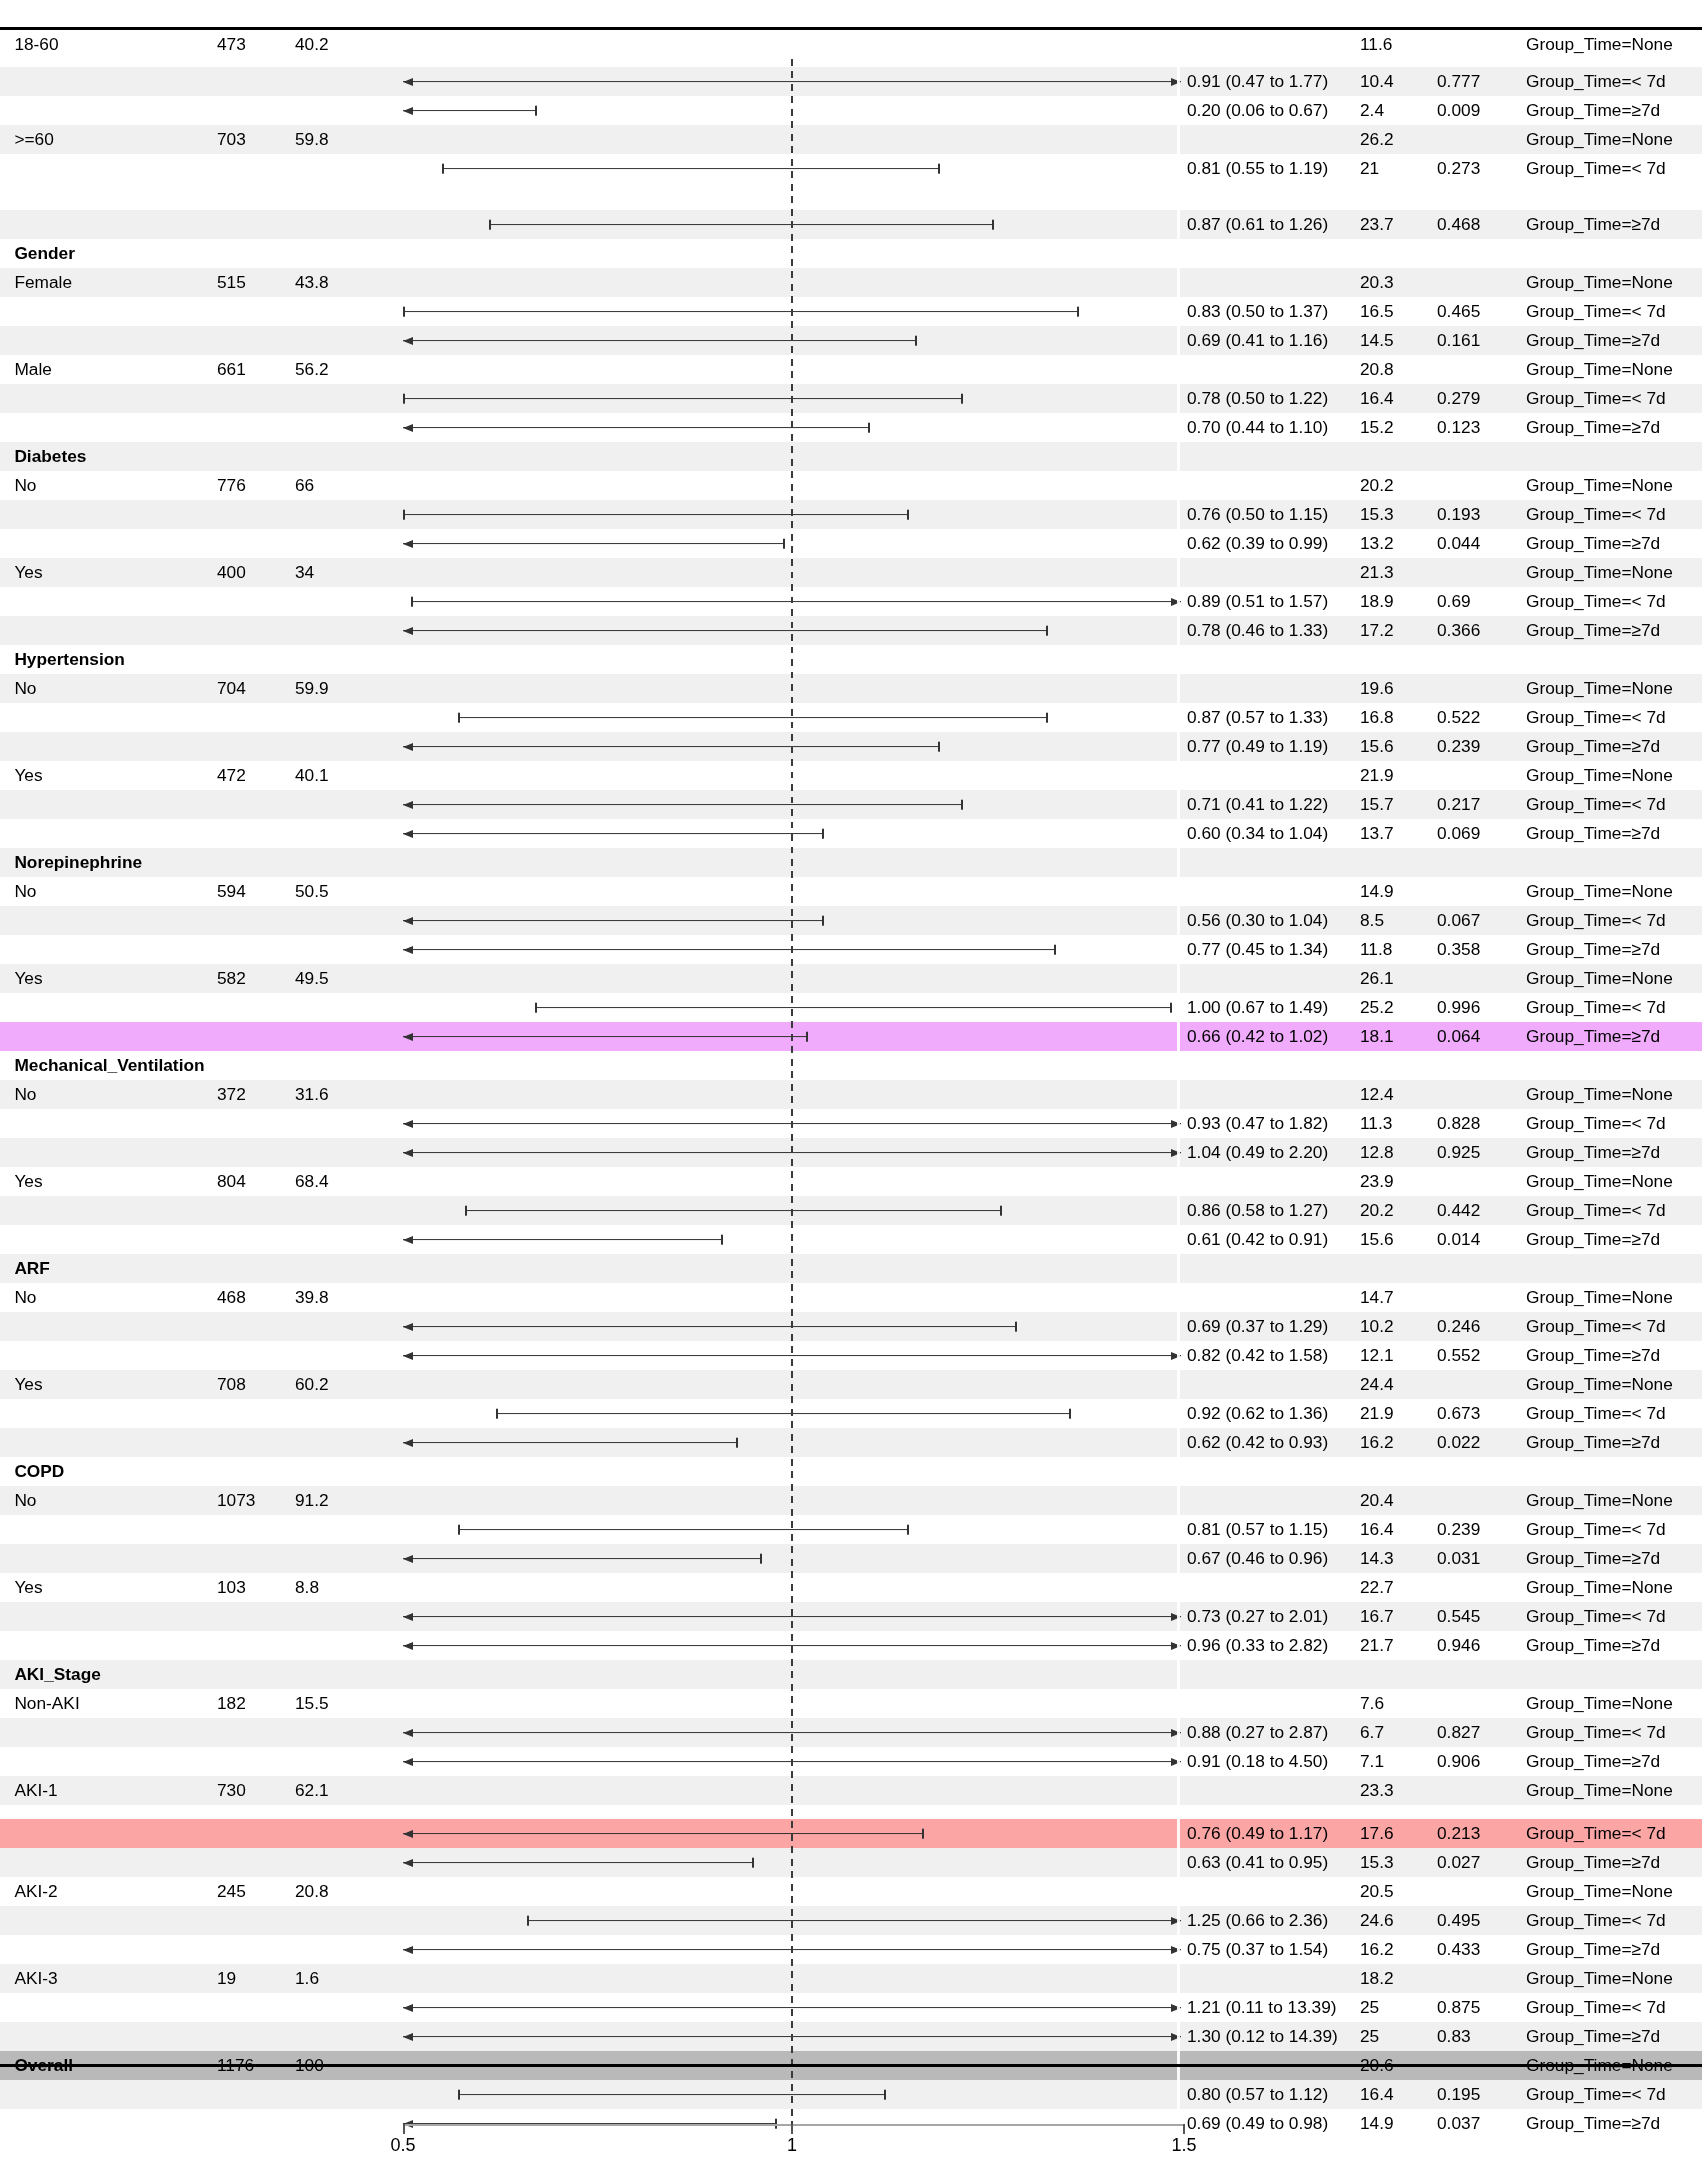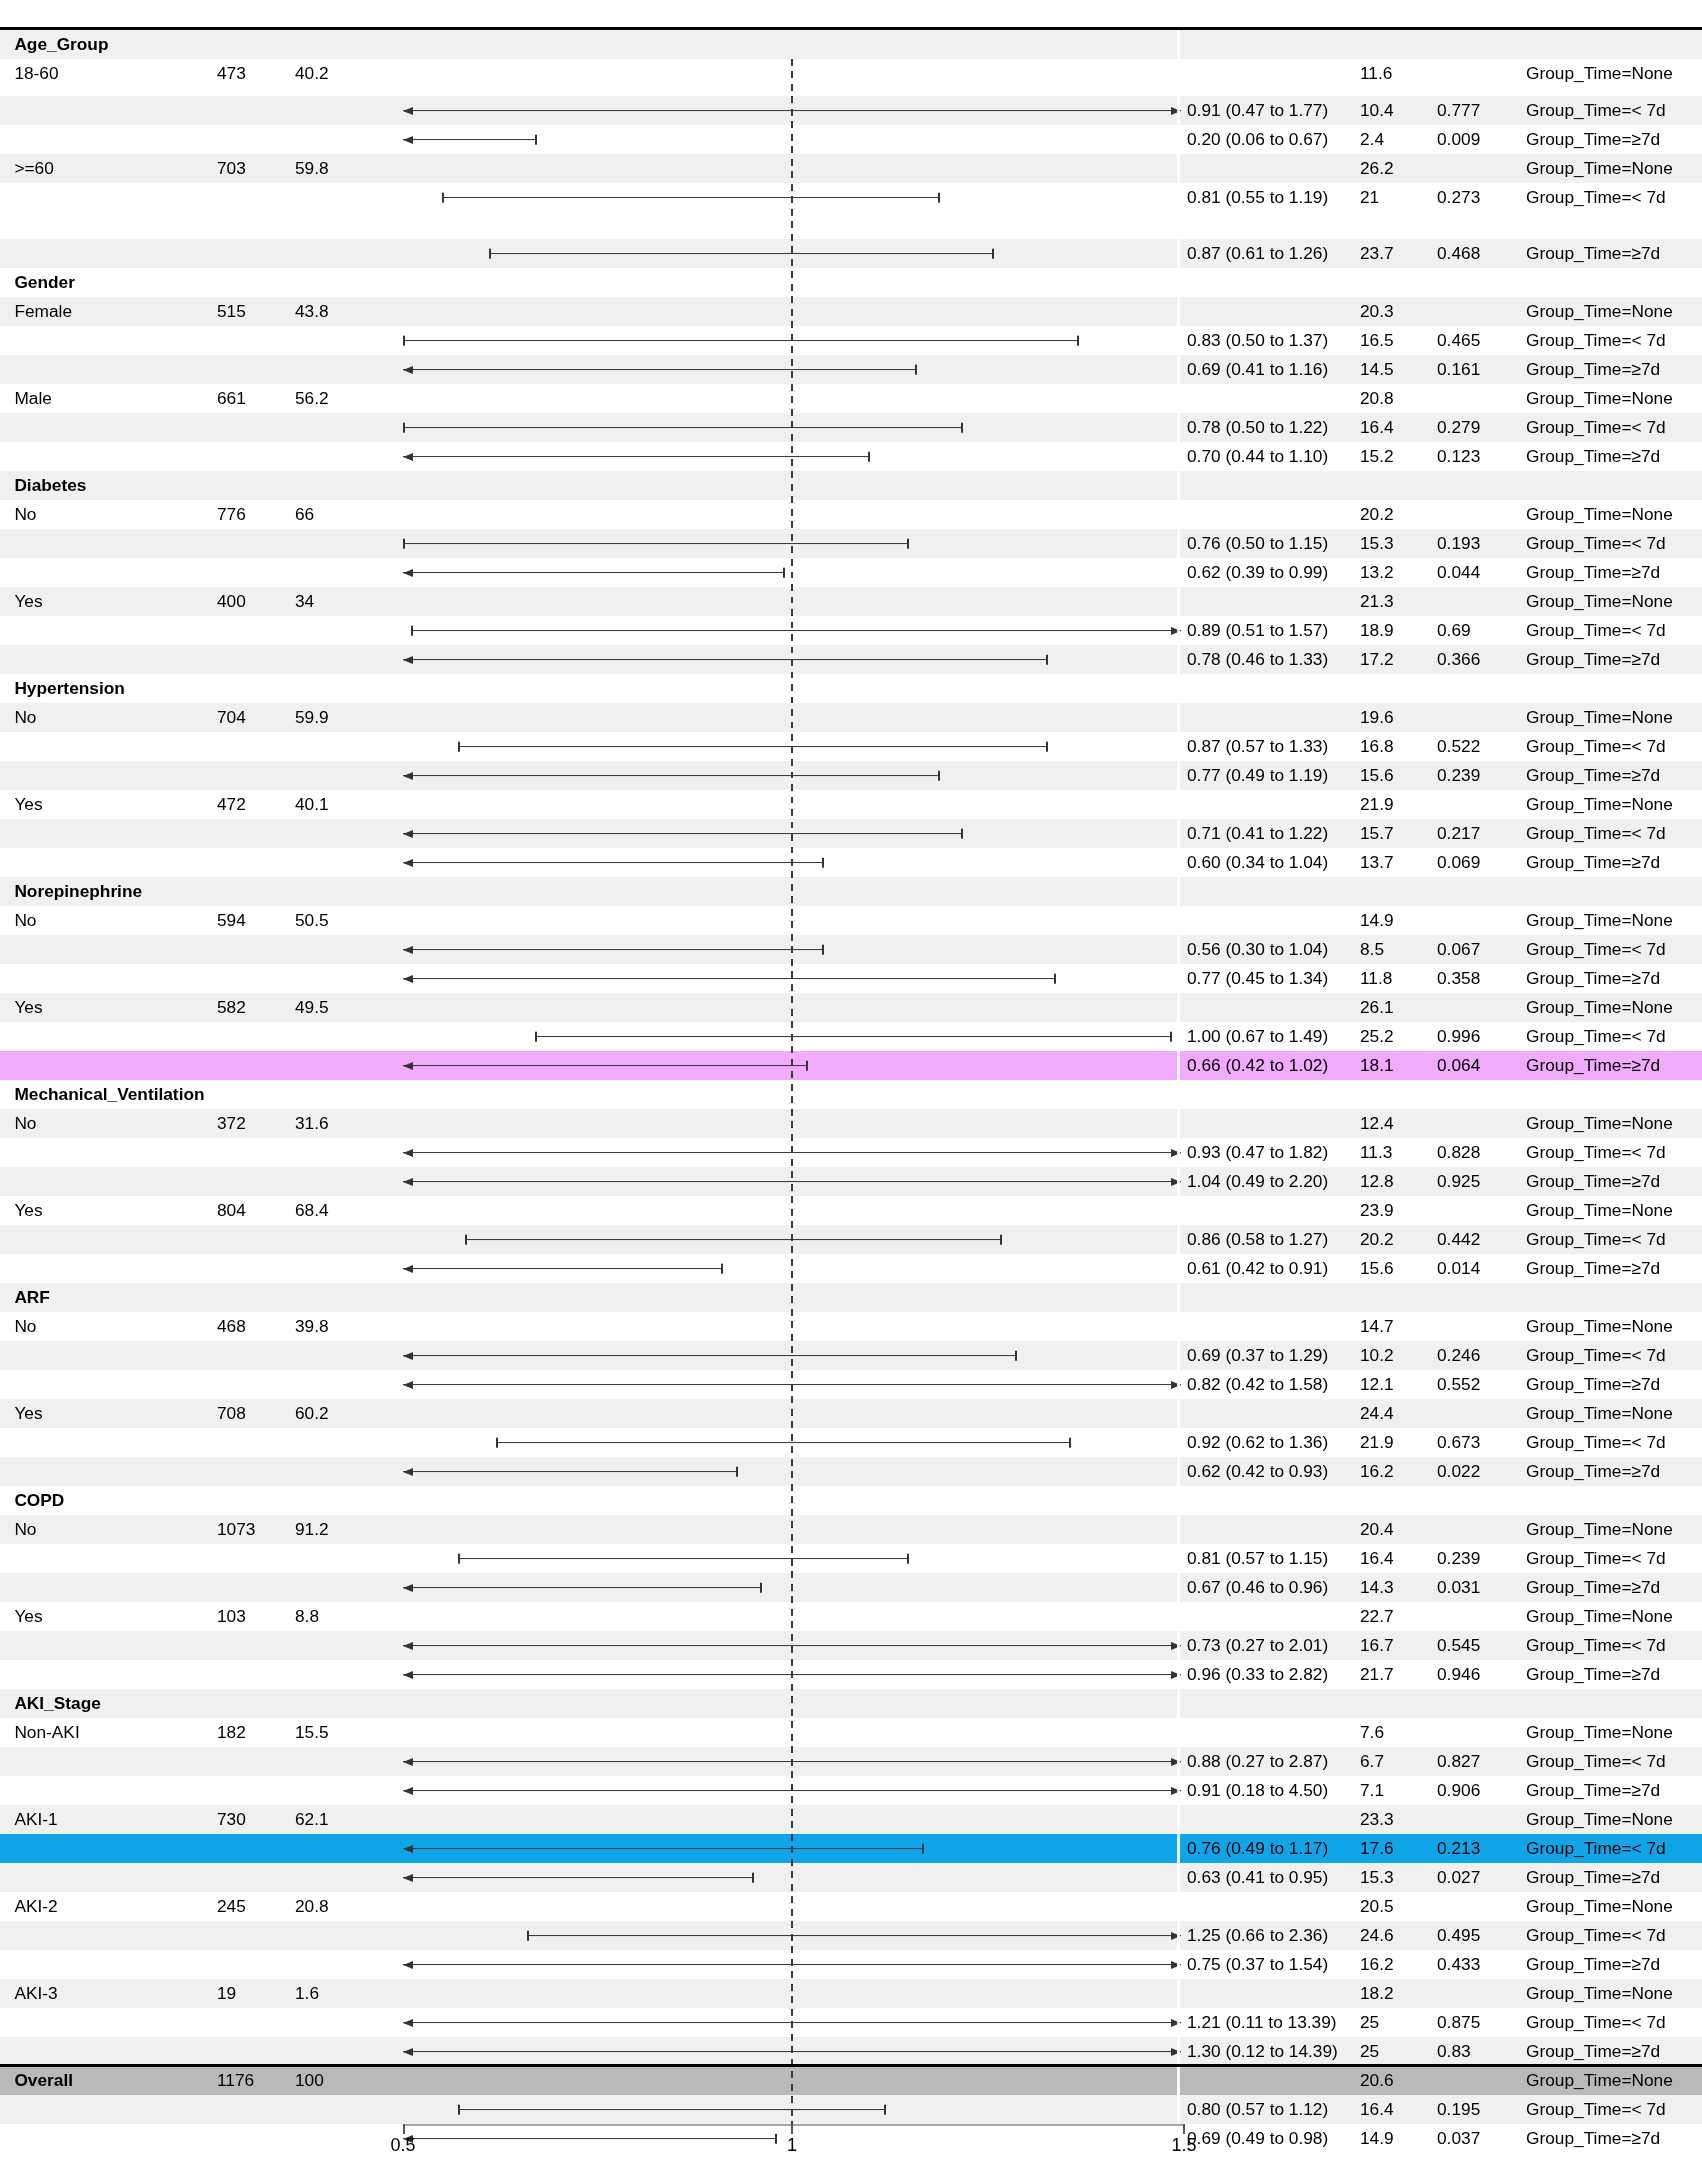--- a/index.html
+++ b/index.html
@@ -45,23 +45,20 @@
   .axis-label{position:absolute;top:2135px;transform:translateX(-50%);font-size:18px;}
 </style>
 </head>
 <body>
 
 <div class="fig">
 
   <div class="hdr-rule"></div>
 
   <div id="rows">
-      <div class="row" style="background: rgb(240, 240, 240);">
-        <span class="cell c-var bold">Age_Group</span>
-      </div>
       <div class="row" style="background: rgb(255, 255, 255);">
         <span class="cell c-var">18-60</span>
         <span class="cell c-count">473</span>
         <span class="cell c-pct">40.2</span>
         <span class="cell c-km">11.6</span>
         <span class="cell c-lvl">Group_Time=None</span>
       </div>
       <div class="row" style="background: rgb(240, 240, 240); margin-top: 8px;">
         <span class="cell c-hr">0.91 (0.47 to 1.77)</span>
         <span class="cell c-km">10.4</span>
@@ -504,21 +501,21 @@
         <div class="arrL" style="left: 403px;"></div>
         <div class="arrR" style="left: 1171px;"></div>
       </div>
       <div class="row" style="background: rgb(240, 240, 240);">
         <span class="cell c-var">AKI-1</span>
         <span class="cell c-count">730</span>
         <span class="cell c-pct">62.1</span>
         <span class="cell c-km">23.3</span>
         <span class="cell c-lvl">Group_Time=None</span>
       </div>
-      <div class="row" style="background: #0ea5e9;">
+      <div class="row" style="background: #fca5a5; margin-top: 14px;">
         <span class="cell c-hr">0.76 (0.49 to 1.17)</span>
         <span class="cell c-km">17.6</span>
         <span class="cell c-pval">0.213</span>
         <span class="cell c-lvl">Group_Time=&lt; 7d</span>
         <div class="cil" style="left: 403px; width: 520px;"></div>
         <div class="arrL" style="left: 403px;"></div>
         <div class="citick" style="left: 922px;"></div>
       </div>
       <div class="row" style="background: rgb(240, 240, 240);">
         <span class="cell c-hr">0.63 (0.41 to 0.95)</span>

